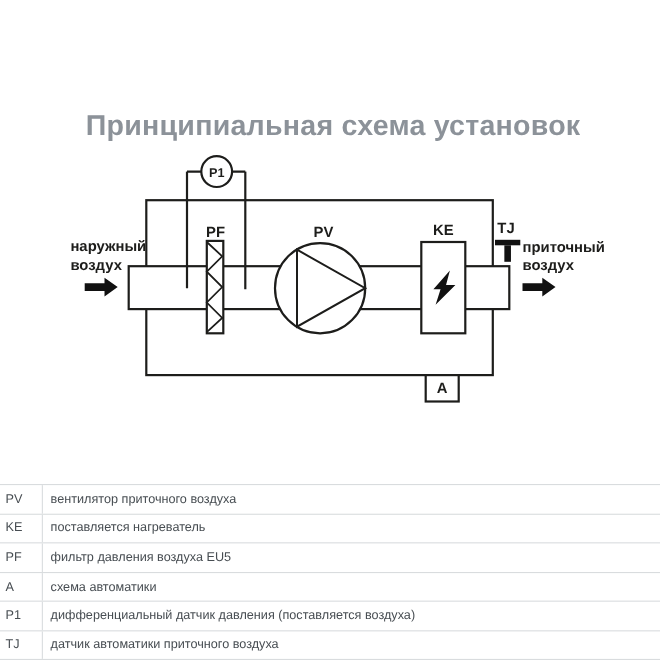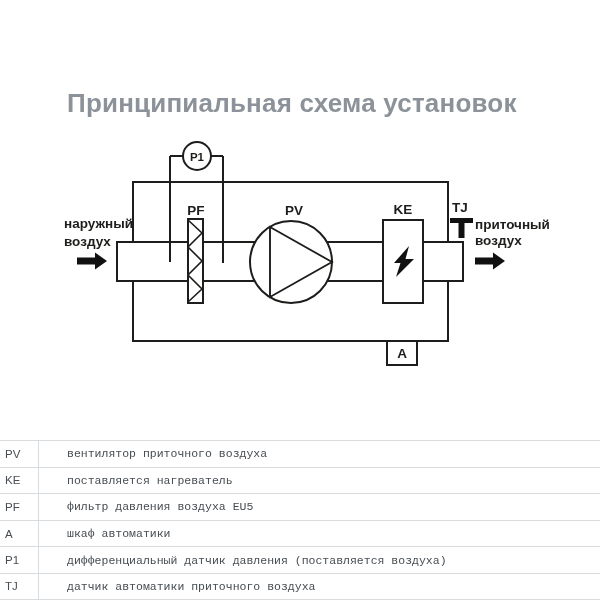--- a/index.html
+++ b/index.html
@@ -1,31 +1,31 @@
 <!DOCTYPE html>
 <html><head>
 <meta charset="utf-8">
 <style>
   html,body{margin:0;padding:0;background:#fff;}
   .page{position:relative;width:600px;height:600px;background:#ffffff;overflow:hidden;
         font-family:"Liberation Sans", sans-serif;}
-  .page-title{position:absolute;left:67px;top:88px;margin:0;
+  .page-title{position:absolute;left:67px;top:88px;margin:11px;
         font-size:26px;font-weight:bold;color:#8c9299;letter-spacing:0.2px;white-space:nowrap;}
   svg.schematic{position:absolute;left:0;top:0;}
   svg.schematic text{font-family:"Liberation Sans", sans-serif;fill:#1d1d1b;font-weight:bold;}
   .lbl{font-size:13.5px;}
   .lbl-sm{font-size:11.5px;}
   .legend{position:absolute;left:0;top:440px;width:600px;}
   .legend-row{display:flex;height:26.6px;border-top:1px solid #d9dcde;
         font-size:11.5px;color:#474d52;align-items:center;box-sizing:border-box;}
   .legend-row:last-child{border-bottom:1px solid #d9dcde;}
   .t-code{width:38px;flex:0 0 38px;padding-left:5px;box-sizing:border-box;align-self:stretch;
         display:flex;align-items:center;}
-  .t-desc{flex:1;border-left:1px solid #d9dcde;padding-left:28px;align-self:stretch;
-        display:flex;align-items:center;font-family:Liberation Mono, monospace;}
+  .t-desc{flex:1;border-left:1px solid #d9dcde;padding-left:7px;align-self:stretch;
+        display:flex;align-items:center;}
 </style>
 </head>
 <body>
 
 <div class="page">
 
   <h1 class="page-title">Принципиальная схема установок</h1>
 
   <svg class="schematic" width="600" height="438" viewBox="0 0 600 438">
 
@@ -77,21 +77,21 @@
     <div class="legend-row">
       <div class="t-code">KE</div>
       <div class="t-desc">поставляется нагреватель</div>
     </div>
     <div class="legend-row">
       <div class="t-code">PF</div>
       <div class="t-desc">фильтр давления воздуха EU5</div>
     </div>
     <div class="legend-row">
       <div class="t-code">A</div>
-      <div class="t-desc">шкаф автоматики</div>
+      <div class="t-desc">схема автоматики</div>
     </div>
     <div class="legend-row">
       <div class="t-code">P1</div>
       <div class="t-desc">дифференциальный датчик давления (поставляется воздуха)</div>
     </div>
     <div class="legend-row">
       <div class="t-code">TJ</div>
       <div class="t-desc">датчик автоматики приточного воздуха</div>
     </div>
   </div>

